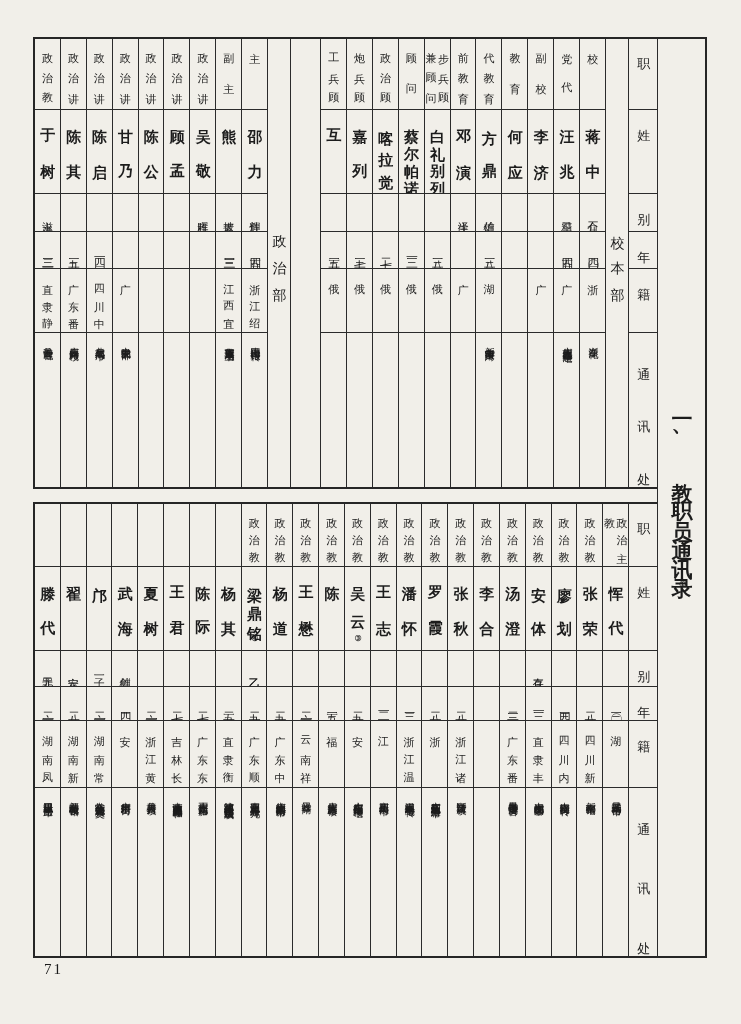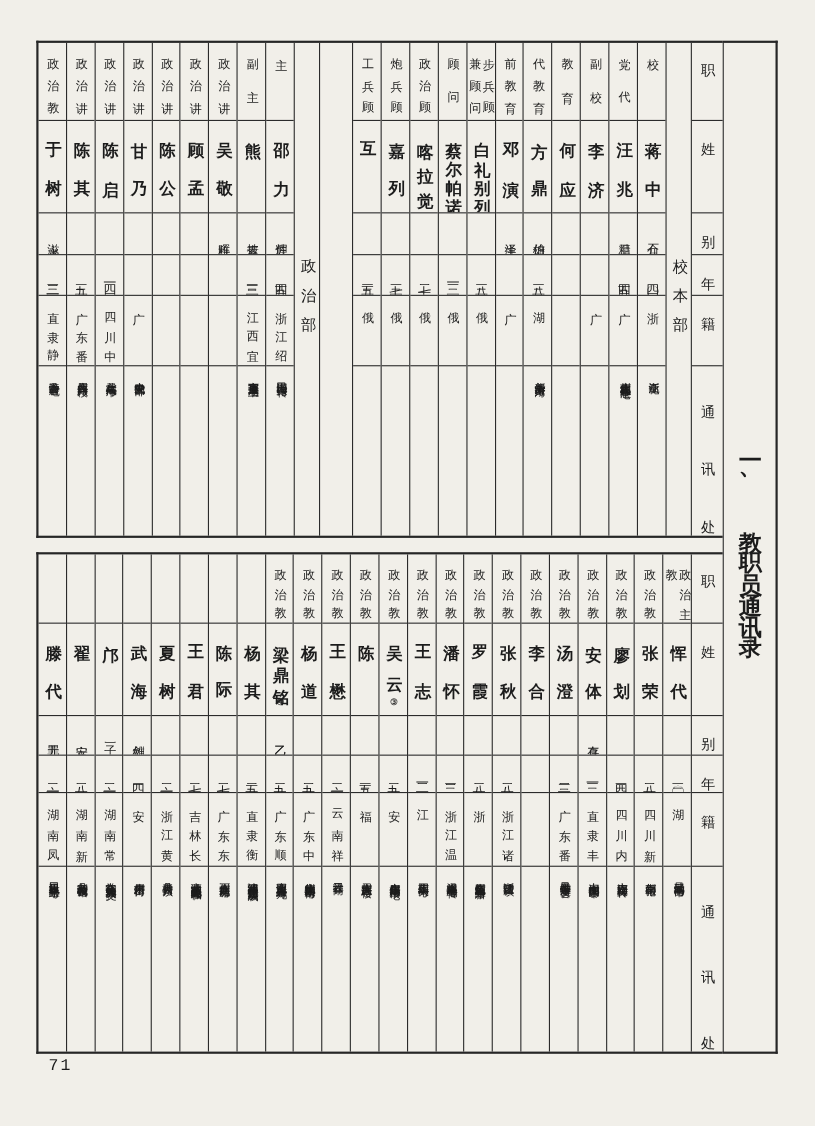--- a/index.html
+++ b/index.html
@@ -52,21 +52,21 @@
   
   .title-col{
     flex:0 0 50px;border:2px solid #262626;border-left:1px solid #2b2b2b;
     box-sizing:border-box;display:flex;justify-content:center;
   }
   .title-col > span{
     writing-mode:vertical-rl;text-orientation:upright;
     font-size:21px;font-weight:bold;letter-spacing:19px;
     text-align:center;line-height:1;
   }
-  .page-number{position:absolute;left:44px;top:961px;font-size:15px;letter-spacing:2px;font-family:Liberation Mono, monospace;}
+  .page-number{position:absolute;left:44px;top:961px;font-size:15px;letter-spacing:2px;}
 </style>
 </head>
 <body>
 
 <div class="frame">
   <div class="tables">
     <div class="table t0">
         <div class="col header-col">
           <div class="cell hdr r1">
             <span>职别</span>

